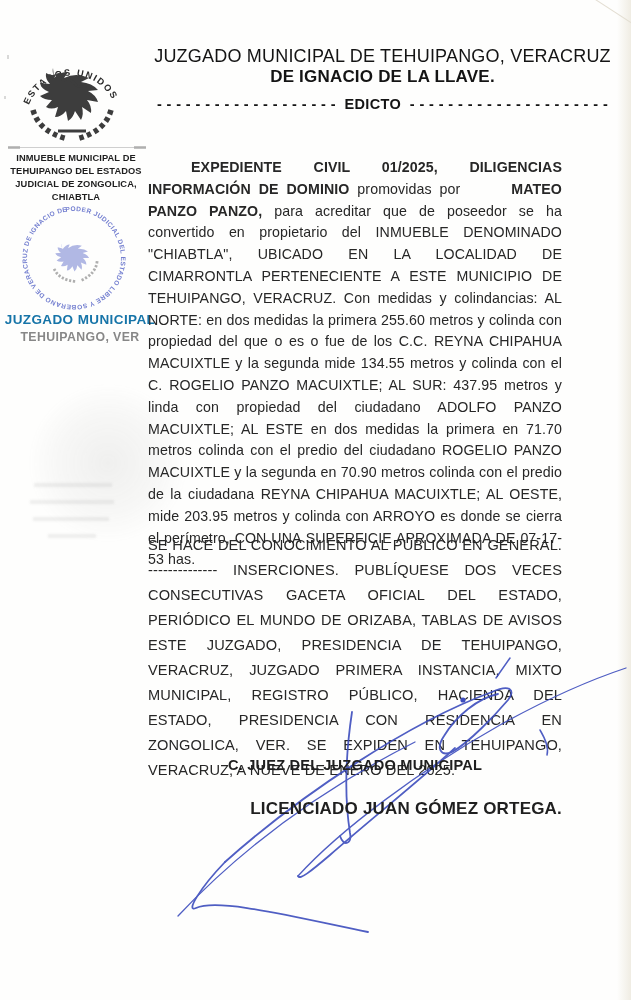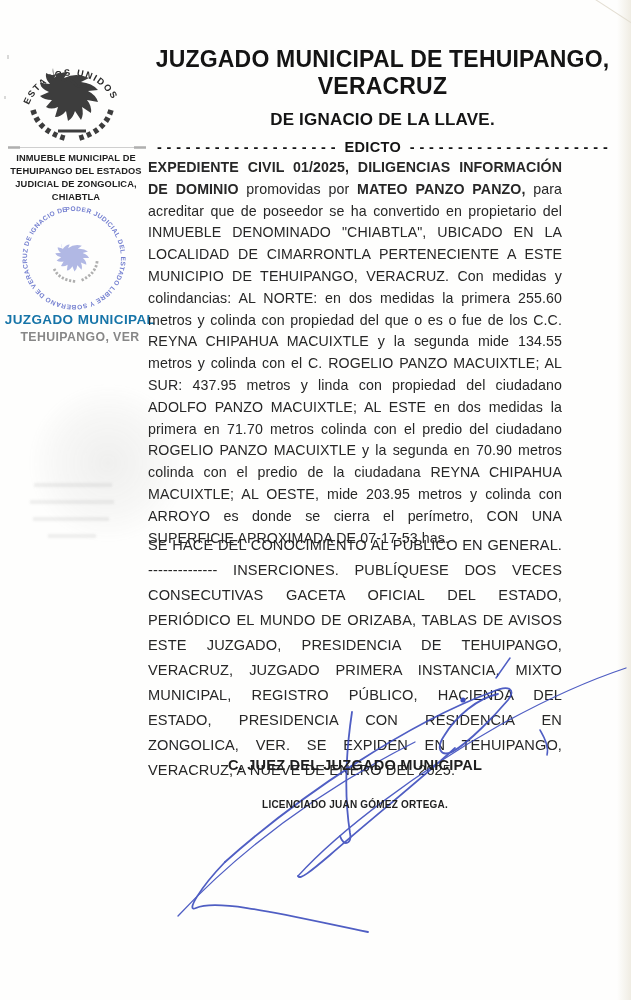--- a/index.html
+++ b/index.html
@@ -33,34 +33,34 @@
   .ghost-stamp{position:absolute; left:28px; top:383px; width:160px; height:160px;
     border-radius:50%; filter:blur(1.5px);
     background:radial-gradient(closest-side, rgba(110,110,110,.10), rgba(110,110,110,.05) 60%, rgba(110,110,110,0));}
   .ghost-line{position:absolute; background:rgba(120,120,120,.12); filter:blur(1px); height:4px;}
   .ghost-line.g1{left:34px; top:483px; width:78px;}
   .ghost-line.g2{left:30px; top:500px; width:84px;}
   .ghost-line.g3{left:33px; top:517px; width:76px;}
   .ghost-line.g4{left:48px; top:534px; width:48px;}
   
   .title-block{position:absolute; left:142px; right:8px; top:46px; text-align:center; color:#141414;}
-  .title-l1{font-size:23px; font-weight:bold; letter-spacing:.2px;}
-  .title-l2{margin-top:10px; font-size:17px; font-weight:bold; letter-spacing:.2px;}
+  .title-l1{font-size:18px; font-weight:normal; letter-spacing:.2px;}
+  .title-l2{font-size:17px; font-weight:bold; letter-spacing:.2px;}
   .edicto{margin-top:9px; font-size:14.5px; font-weight:bold; letter-spacing:.4px; white-space:nowrap;}
   .edicto .lbl{margin:8px 4px;}
   
   .body-text{position:absolute; left:148px; width:414px; text-align:justify; color:#272727;}
   .para1{top:157px; font-size:14.2px; line-height:21.8px; letter-spacing:.1px;}
   .para2{top:533px; font-size:14.6px; line-height:25px; letter-spacing:.1px;}
-  .seg-b{font-weight:bold;}
+  .seg-b{font-weight:bold;margin-left:43px;}
   
   .sig-text{position:absolute; left:148px; width:414px; text-align:center;
     font-weight:bold; color:#1f1f1f; letter-spacing:.2px;}
   .sig-text.t1{top:757px; font-size:14.6px;}
-  .sig-text.t2{top:799px; font-size:10px;}
+  .sig-text.t2{top:799px; font-size:17px;text-align:right;}
   .sig-ink{position:absolute; left:150px; top:650px; width:481px; height:300px;}
 </style>
 </head>
 <body>
 
 <div class="page">
 
   <div class="right-edge"></div>
   <div class="corner-crease"></div>
   <div class="speck s1"></div>

